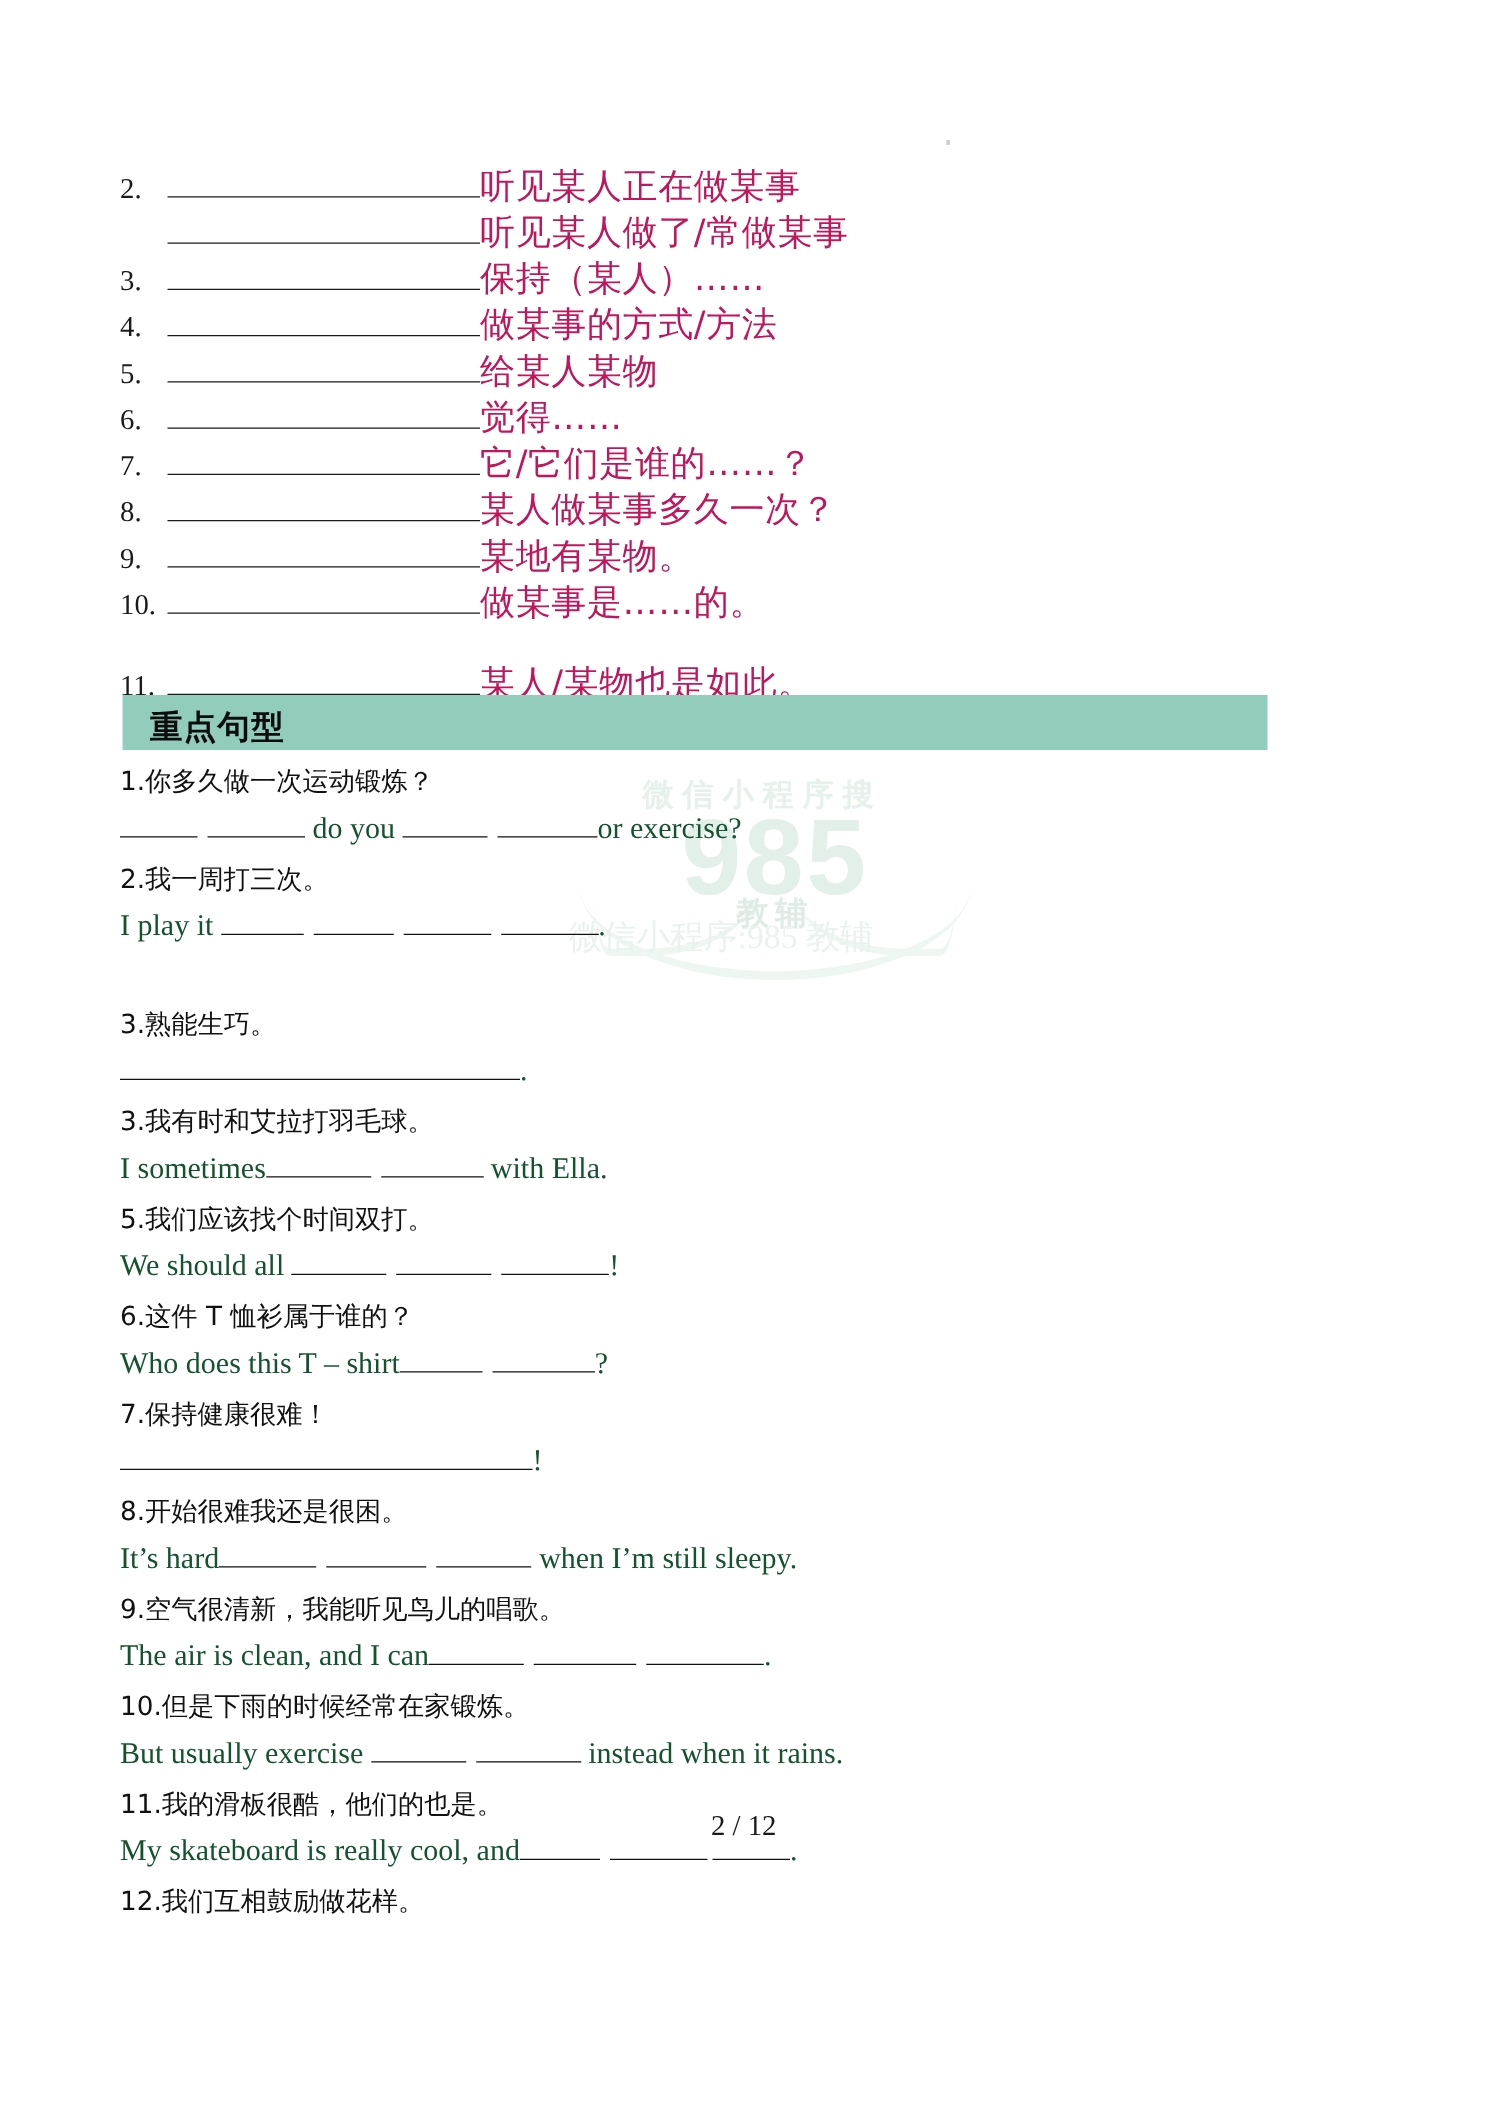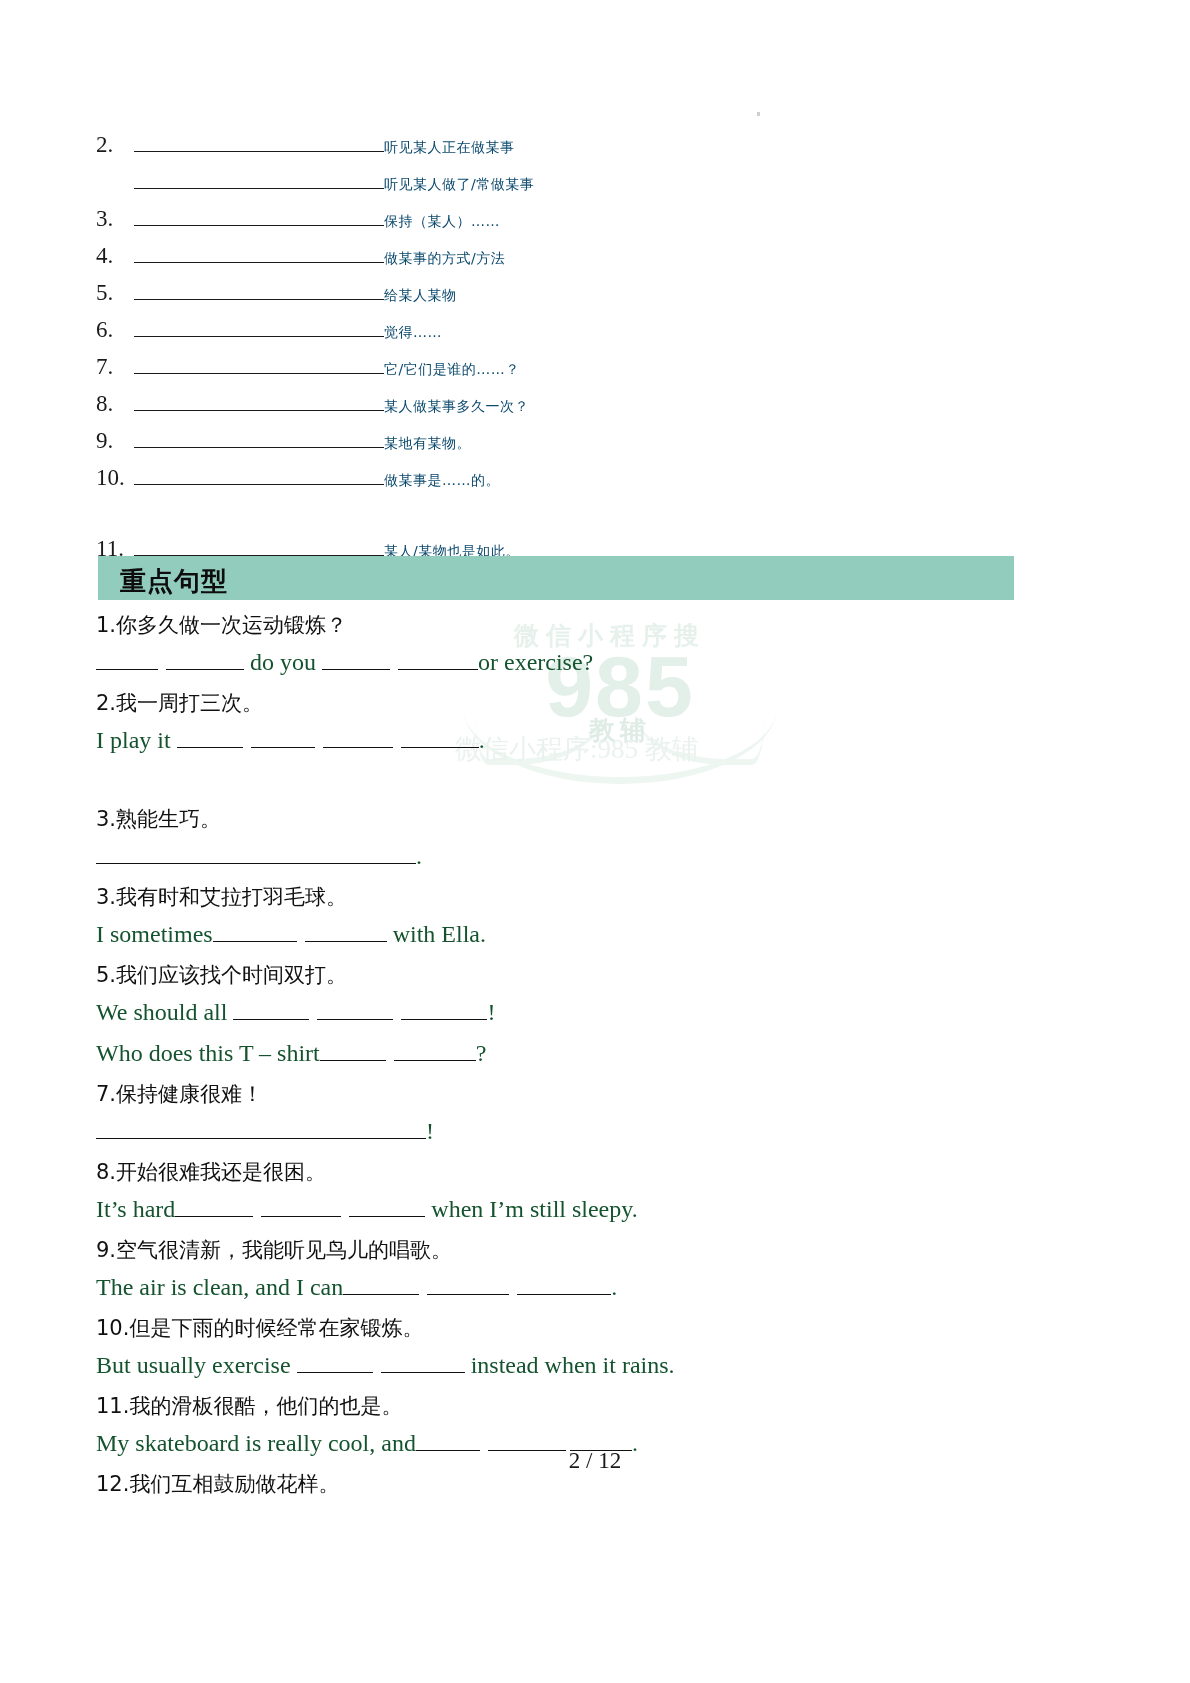--- a/index.html
+++ b/index.html
@@ -137,22 +137,22 @@
     font-size: 23px;
     padding-right: 2px;
   }
   .bl-rule {
     display: inline-block;
     border-bottom: 1.6px solid #1a1a1a;
     height: 21px;
   }
   .bl-cn {
     font-family: "DejaVu Sans", "Liberation Sans", sans-serif;
-    font-size: 14px;
-    color: #0c4a6e;
+    font-size: 28px;
+    color: #be185d;
     letter-spacing: 0.5px;
   }
 
   
   .banner {
     position: absolute;
     left: 98px;
     top: 556px;
     width: 916px;
     height: 44px;
@@ -293,20 +293,21 @@
         <div class="s-line" style="height: 37px;"><span class="s-cn">1.你多久做一次运动锻炼？</span></div>
         <div class="s-line" style="height: 41px;"><span class="rule" style="width: 62px;"></span><span class="sp" style="width: 8px;"></span><span class="rule" style="width: 78px;"></span><span class="s-en"> do you </span><span class="rule" style="width: 68px;"></span><span class="sp" style="width: 8px;"></span><span class="rule" style="width: 80px;"></span><span class="s-en">or exercise?</span></div>
         <div class="s-line" style="height: 37px;"><span class="s-cn">2.我一周打三次。</span></div>
         <div class="s-line" style="height: 41px;"><span class="s-en">I play it </span><span class="rule" style="width: 66px;"></span><span class="sp" style="width: 8px;"></span><span class="rule" style="width: 64px;"></span><span class="sp" style="width: 8px;"></span><span class="rule" style="width: 70px;"></span><span class="sp" style="width: 8px;"></span><span class="rule" style="width: 78px;"></span><span class="s-en">.</span></div>
         <div class="s-line" style="height: 37px; margin-top: 38px;"><span class="s-cn">3.熟能生巧。</span></div>
         <div class="s-line" style="height: 41px;"><span class="rule" style="width: 320px;"></span><span class="s-en">.</span></div>
         <div class="s-line" style="height: 37px;"><span class="s-cn">3.我有时和艾拉打羽毛球。</span></div>
         <div class="s-line" style="height: 41px;"><span class="s-en">I sometimes</span><span class="rule" style="width: 84px;"></span><span class="sp" style="width: 8px;"></span><span class="rule" style="width: 82px;"></span><span class="s-en"> with Ella.</span></div>
         <div class="s-line" style="height: 37px;"><span class="s-cn">5.我们应该找个时间双打。</span></div>
         <div class="s-line" style="height: 41px;"><span class="s-en">We should all </span><span class="rule" style="width: 76px;"></span><span class="sp" style="width: 8px;"></span><span class="rule" style="width: 76px;"></span><span class="sp" style="width: 8px;"></span><span class="rule" style="width: 86px;"></span><span class="s-en">!</span></div>
+        <div class="s-line" style="height: 37px;"><span class="s-cn">6.这件 T 恤衫属于谁的？</span></div>
         <div class="s-line" style="height: 41px;"><span class="s-en">Who does this T – shirt</span><span class="rule" style="width: 66px;"></span><span class="sp" style="width: 8px;"></span><span class="rule" style="width: 82px;"></span><span class="s-en">?</span></div>
         <div class="s-line" style="height: 37px;"><span class="s-cn">7.保持健康很难！</span></div>
         <div class="s-line" style="height: 41px;"><span class="rule" style="width: 330px;"></span><span class="s-en">!</span></div>
         <div class="s-line" style="height: 37px;"><span class="s-cn">8.开始很难我还是很困。</span></div>
         <div class="s-line" style="height: 41px;"><span class="s-en">It’s hard</span><span class="rule" style="width: 78px;"></span><span class="sp" style="width: 8px;"></span><span class="rule" style="width: 80px;"></span><span class="sp" style="width: 8px;"></span><span class="rule" style="width: 76px;"></span><span class="s-en"> when I’m still sleepy.</span></div>
         <div class="s-line" style="height: 37px;"><span class="s-cn">9.空气很清新，我能听见鸟儿的唱歌。</span></div>
         <div class="s-line" style="height: 41px;"><span class="s-en">The air is clean, and I can</span><span class="rule" style="width: 76px;"></span><span class="sp" style="width: 8px;"></span><span class="rule" style="width: 82px;"></span><span class="sp" style="width: 8px;"></span><span class="rule" style="width: 94px;"></span><span class="s-en">.</span></div>
         <div class="s-line" style="height: 37px;"><span class="s-cn">10.但是下雨的时候经常在家锻炼。</span></div>
         <div class="s-line" style="height: 41px;"><span class="s-en">But usually exercise </span><span class="rule" style="width: 76px;"></span><span class="sp" style="width: 8px;"></span><span class="rule" style="width: 84px;"></span><span class="s-en"> instead when it rains.</span></div>
         <div class="s-line" style="height: 37px;"><span class="s-cn">11.我的滑板很酷，他们的也是。</span></div>

